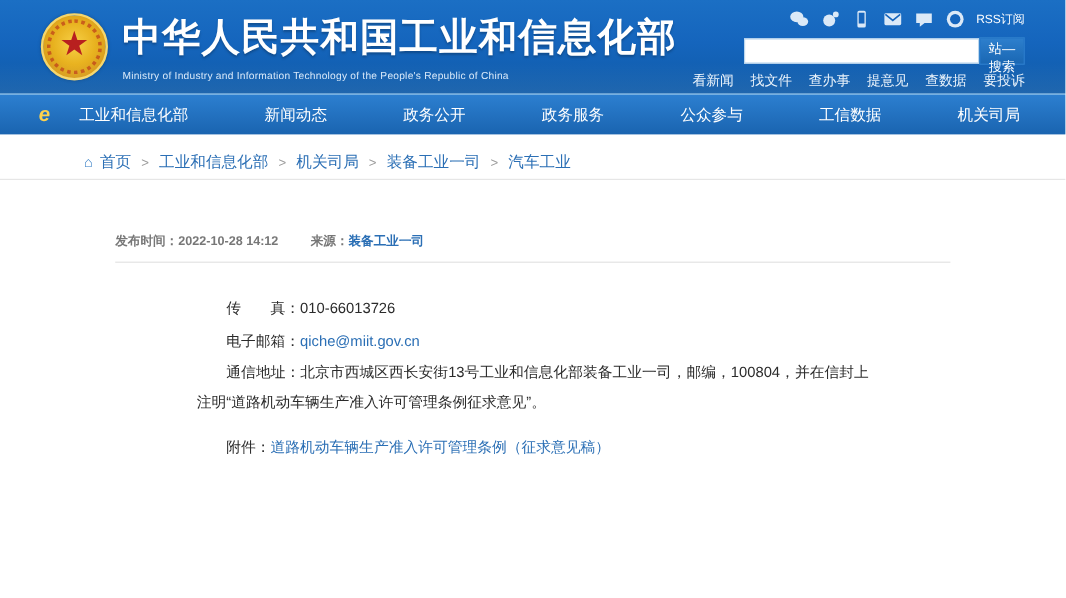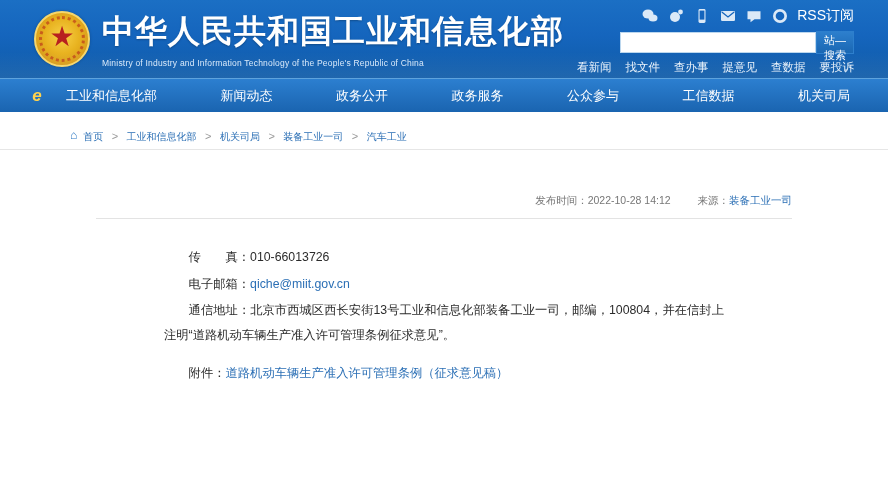--- a/index.html
+++ b/index.html
@@ -83,21 +83,21 @@
     gap: 6px;
     padding-top: 4px;
   }
   .icon-row { display:flex; align-items:center; gap: 9px; }
   .hicon {
     width: 17px; height: 17px;
     color:#e9f2fb;
     display:inline-flex; align-items:center; justify-content:center;
   }
   .hicon svg { width: 16px; height: 16px; fill: #dbe9f7; }
-  .rss-text { color:#fff; font-size: 14px; white-space: nowrap; }
+  .rss-text { color:#fff; font-size: 10px; white-space: nowrap; }
   .search-row { display:flex; align-items:center; }
   .search-input {
     width: 196px; height: 21px;
     border: 1px solid #bcd7ee;
     background: #fff;
     font-size: 11px;
     padding: 0 6px;
     outline: none;
     color:#333;
   }
@@ -147,40 +147,41 @@
   .crumb-wrap {
     height: 30px;
     border-bottom: 1px solid #e6e6e6;
     display: flex;
     align-items: center;
     padding: 0 0 0 70px;
     background: #fff;
     margin-top: 8px;
   }
   .home-icon { color:#2f7ac4; font-size: 12px; margin-right: 6px; }
-  .crumb a { color: #2b6fb5; font-size: 10px; text-decoration: none; }
+  .crumb a { color: #2b6fb5; font-size: 13px; text-decoration: none; }
   .crumb span.sep { color:#999; font-size: 11px; margin: 0 4px; }
 
   
   .article {
     padding: 22px 96px 0 96px;
   }
   .art-title {
     text-align: center;
     font-size: 17.5px;
     font-weight: bold;
     color: #1a1a1a;
     line-height: 1.5;
     letter-spacing: 0.3px;
   }
   .art-meta {
     margin-top: 22px;
-    text-align: right;
+    text-align: left;
     font-size: 10.5px;
     color: #777;
+    font-weight: bold;
   }
   .art-meta .src { margin-left: 24px; }
   .art-meta a { color:#2b6fb5; text-decoration:none; }
   .divider {
     margin: 10px 0 0 0;
     border-bottom: 1px solid #e3e3e3;
   }
 
   .body-text {
     margin: 26px auto 0 auto;

